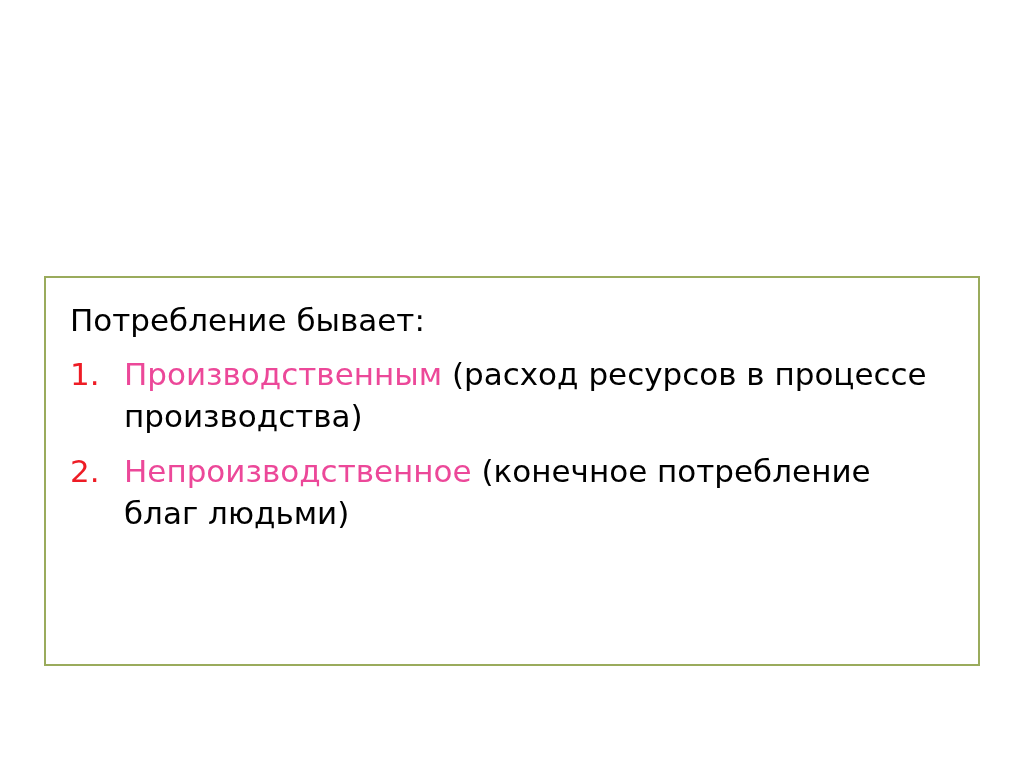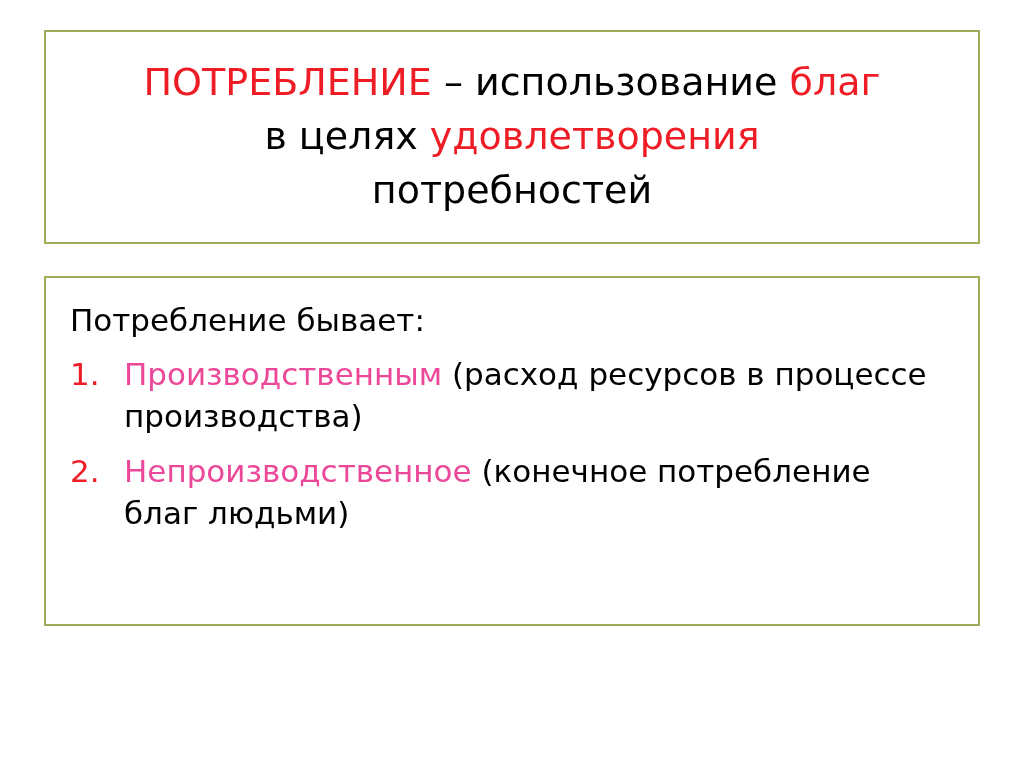--- a/index.html
+++ b/index.html
@@ -45,21 +45,21 @@
   }
 
   .red { color: #ee1c25; }
   .black { color: #000000; }
 
   .list-box {
     position: absolute;
     left: 44px;
     top: 276px;
     width: 936px;
-    height: 350px;
+    height: 390px;
     box-sizing: border-box;
     border: 2px solid #9aab5c;
     background: #ffffff;
     padding: 22px 26px 0 18px;
   }
 
   .list-intro {
     font-size: 31px;
     line-height: 1.3;
     margin: 0 0 14px 0;
@@ -94,29 +94,20 @@
 
   ol.items li .rest {
     color: #000000;
   }
 </style>
 </head>
 <body>
 
 <div class="slide">
 
-  <div class="definition-box">
-    <div class="definition-text">
-      <span class="red">ПОТРЕБЛЕНИЕ</span><span class="black"> – </span><span class="black">использование </span><span class="red">благ</span>
-      <br>
-      <span class="black">в целях </span><span class="red">удовлетворения</span>
-      <br>
-      <span class="black">потребностей</span>
-    </div>
-  </div>
 
   <div class="list-box">
     <p class="list-intro">Потребление бывает:</p>
     <ol class="items">
       <li>
         <span class="num">1.</span><span class="term">Производственным</span><span class="rest"> (расход ресурсов в процессе производства)</span>
       </li>
       <li>
         <span class="num">2.</span><span class="term">Непроизводственное</span><span class="rest"> (конечное потребление благ людьми)</span>
       </li>

